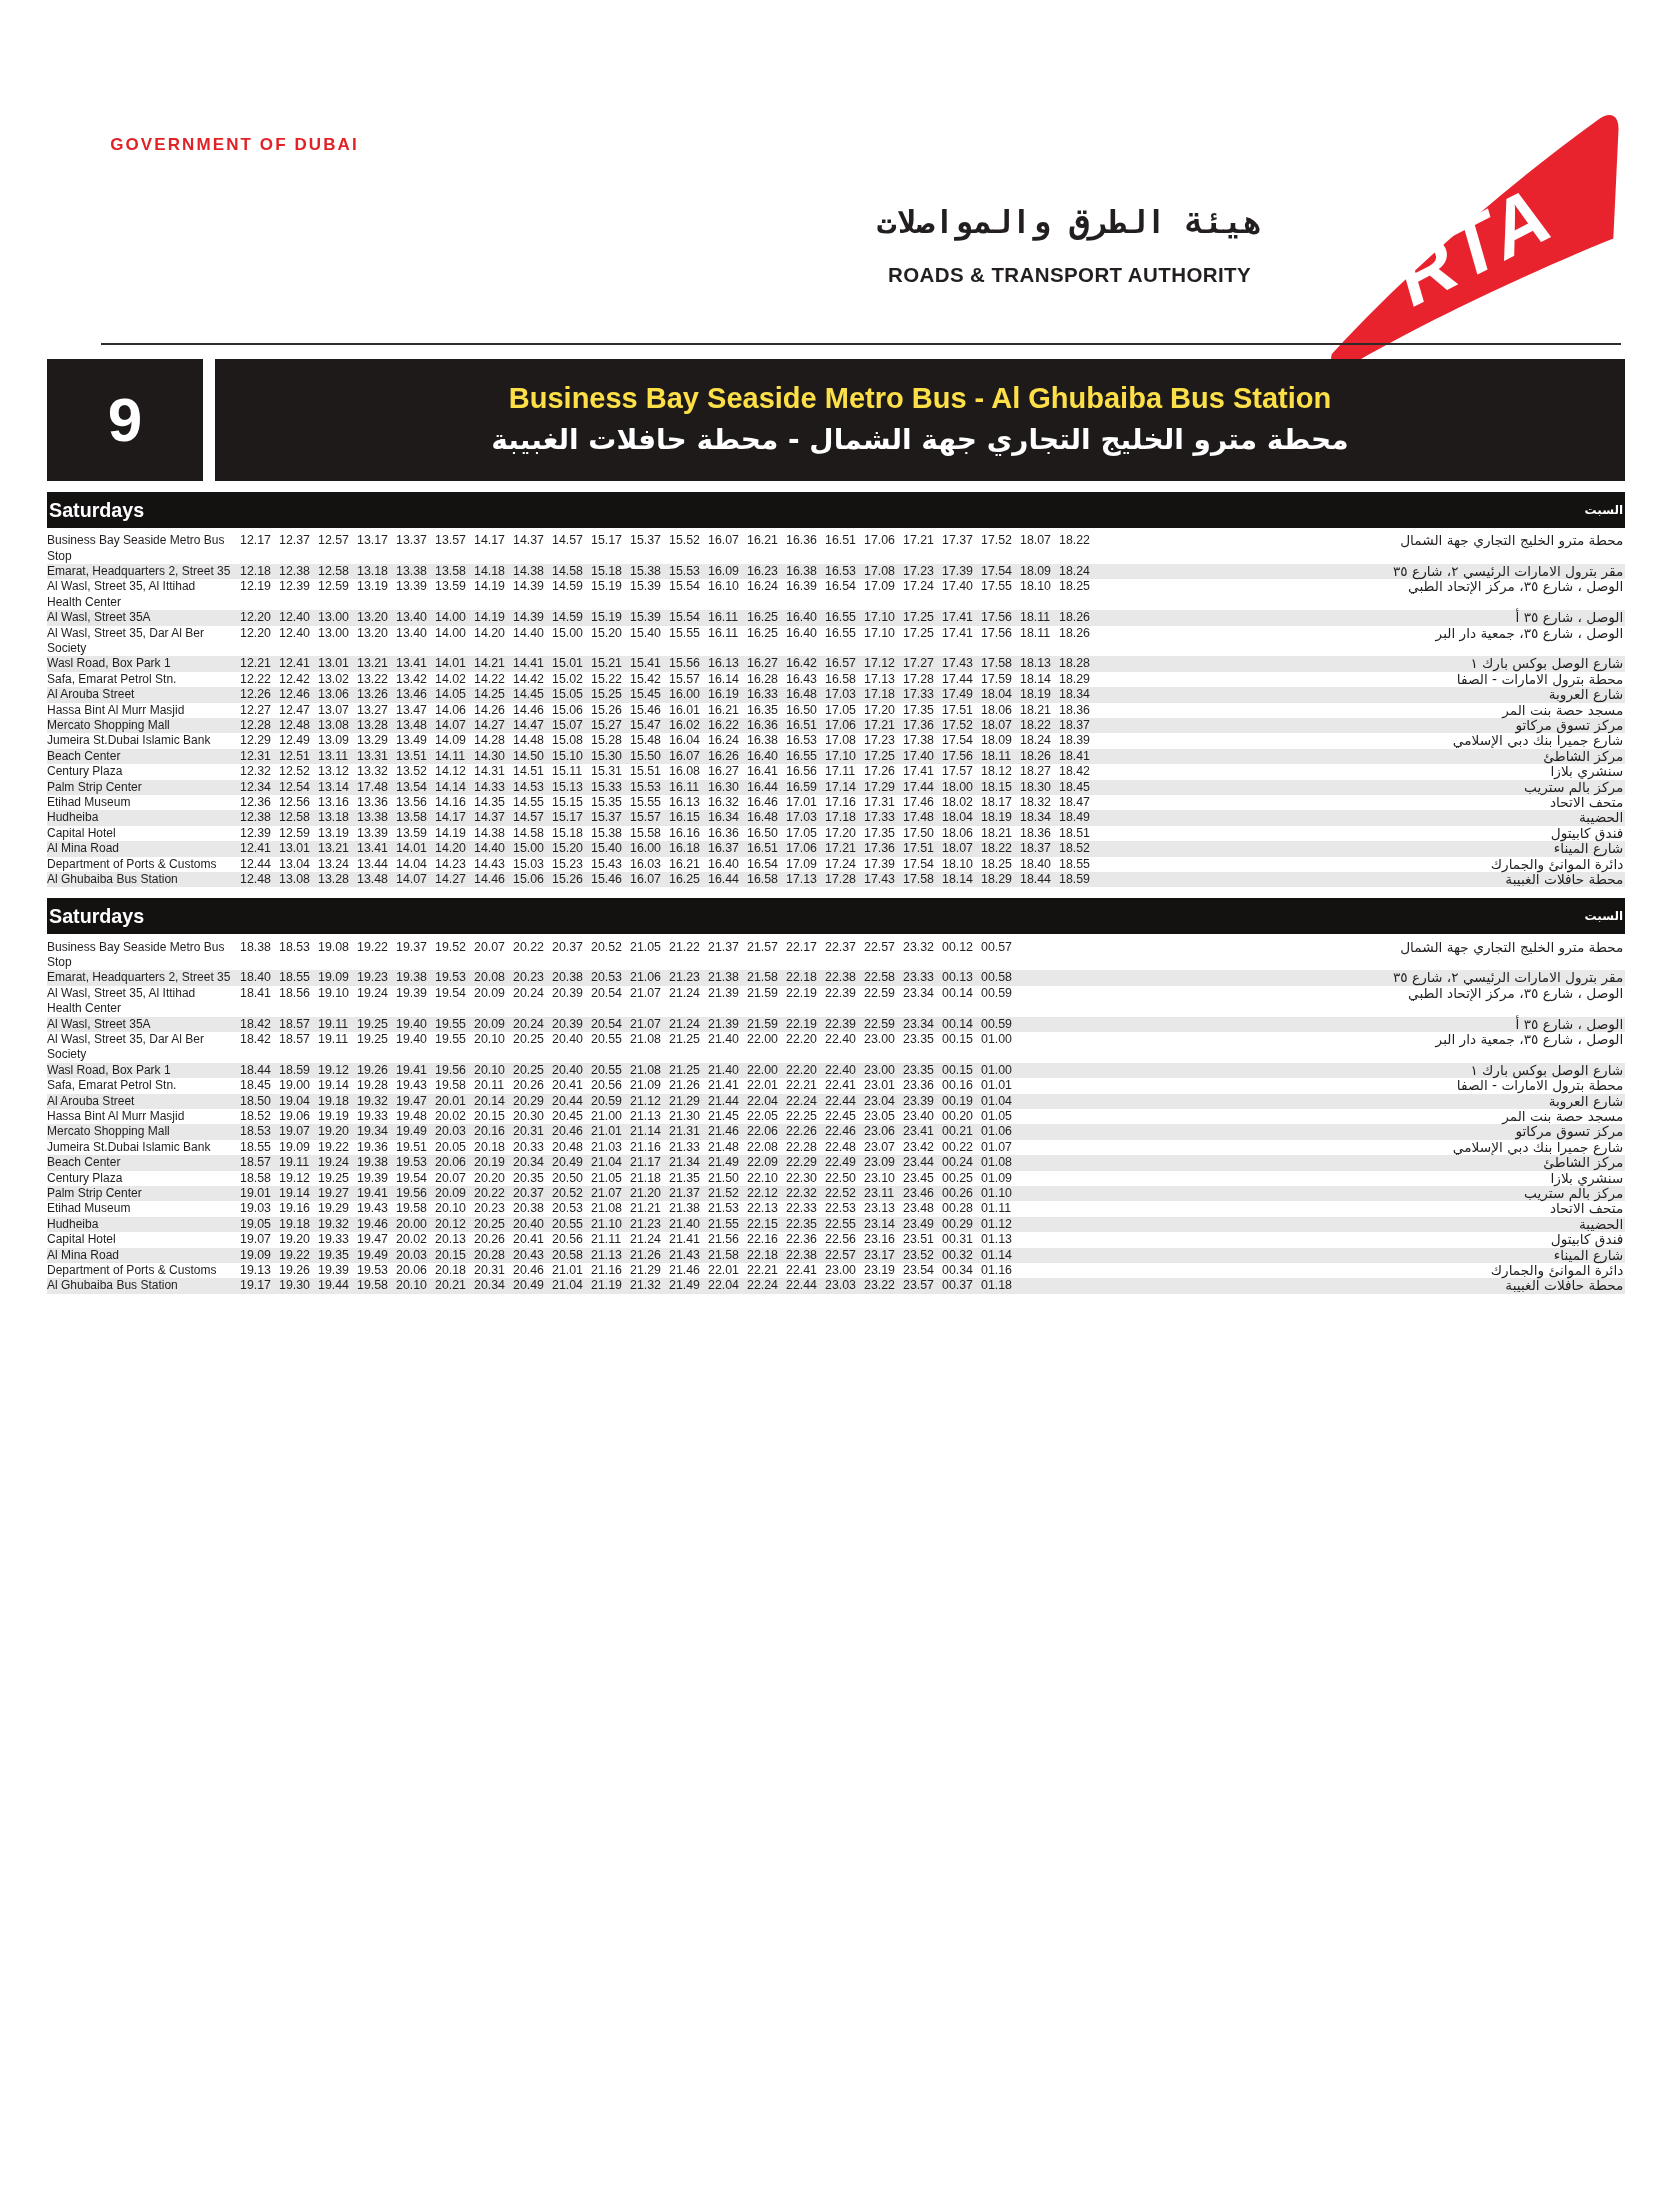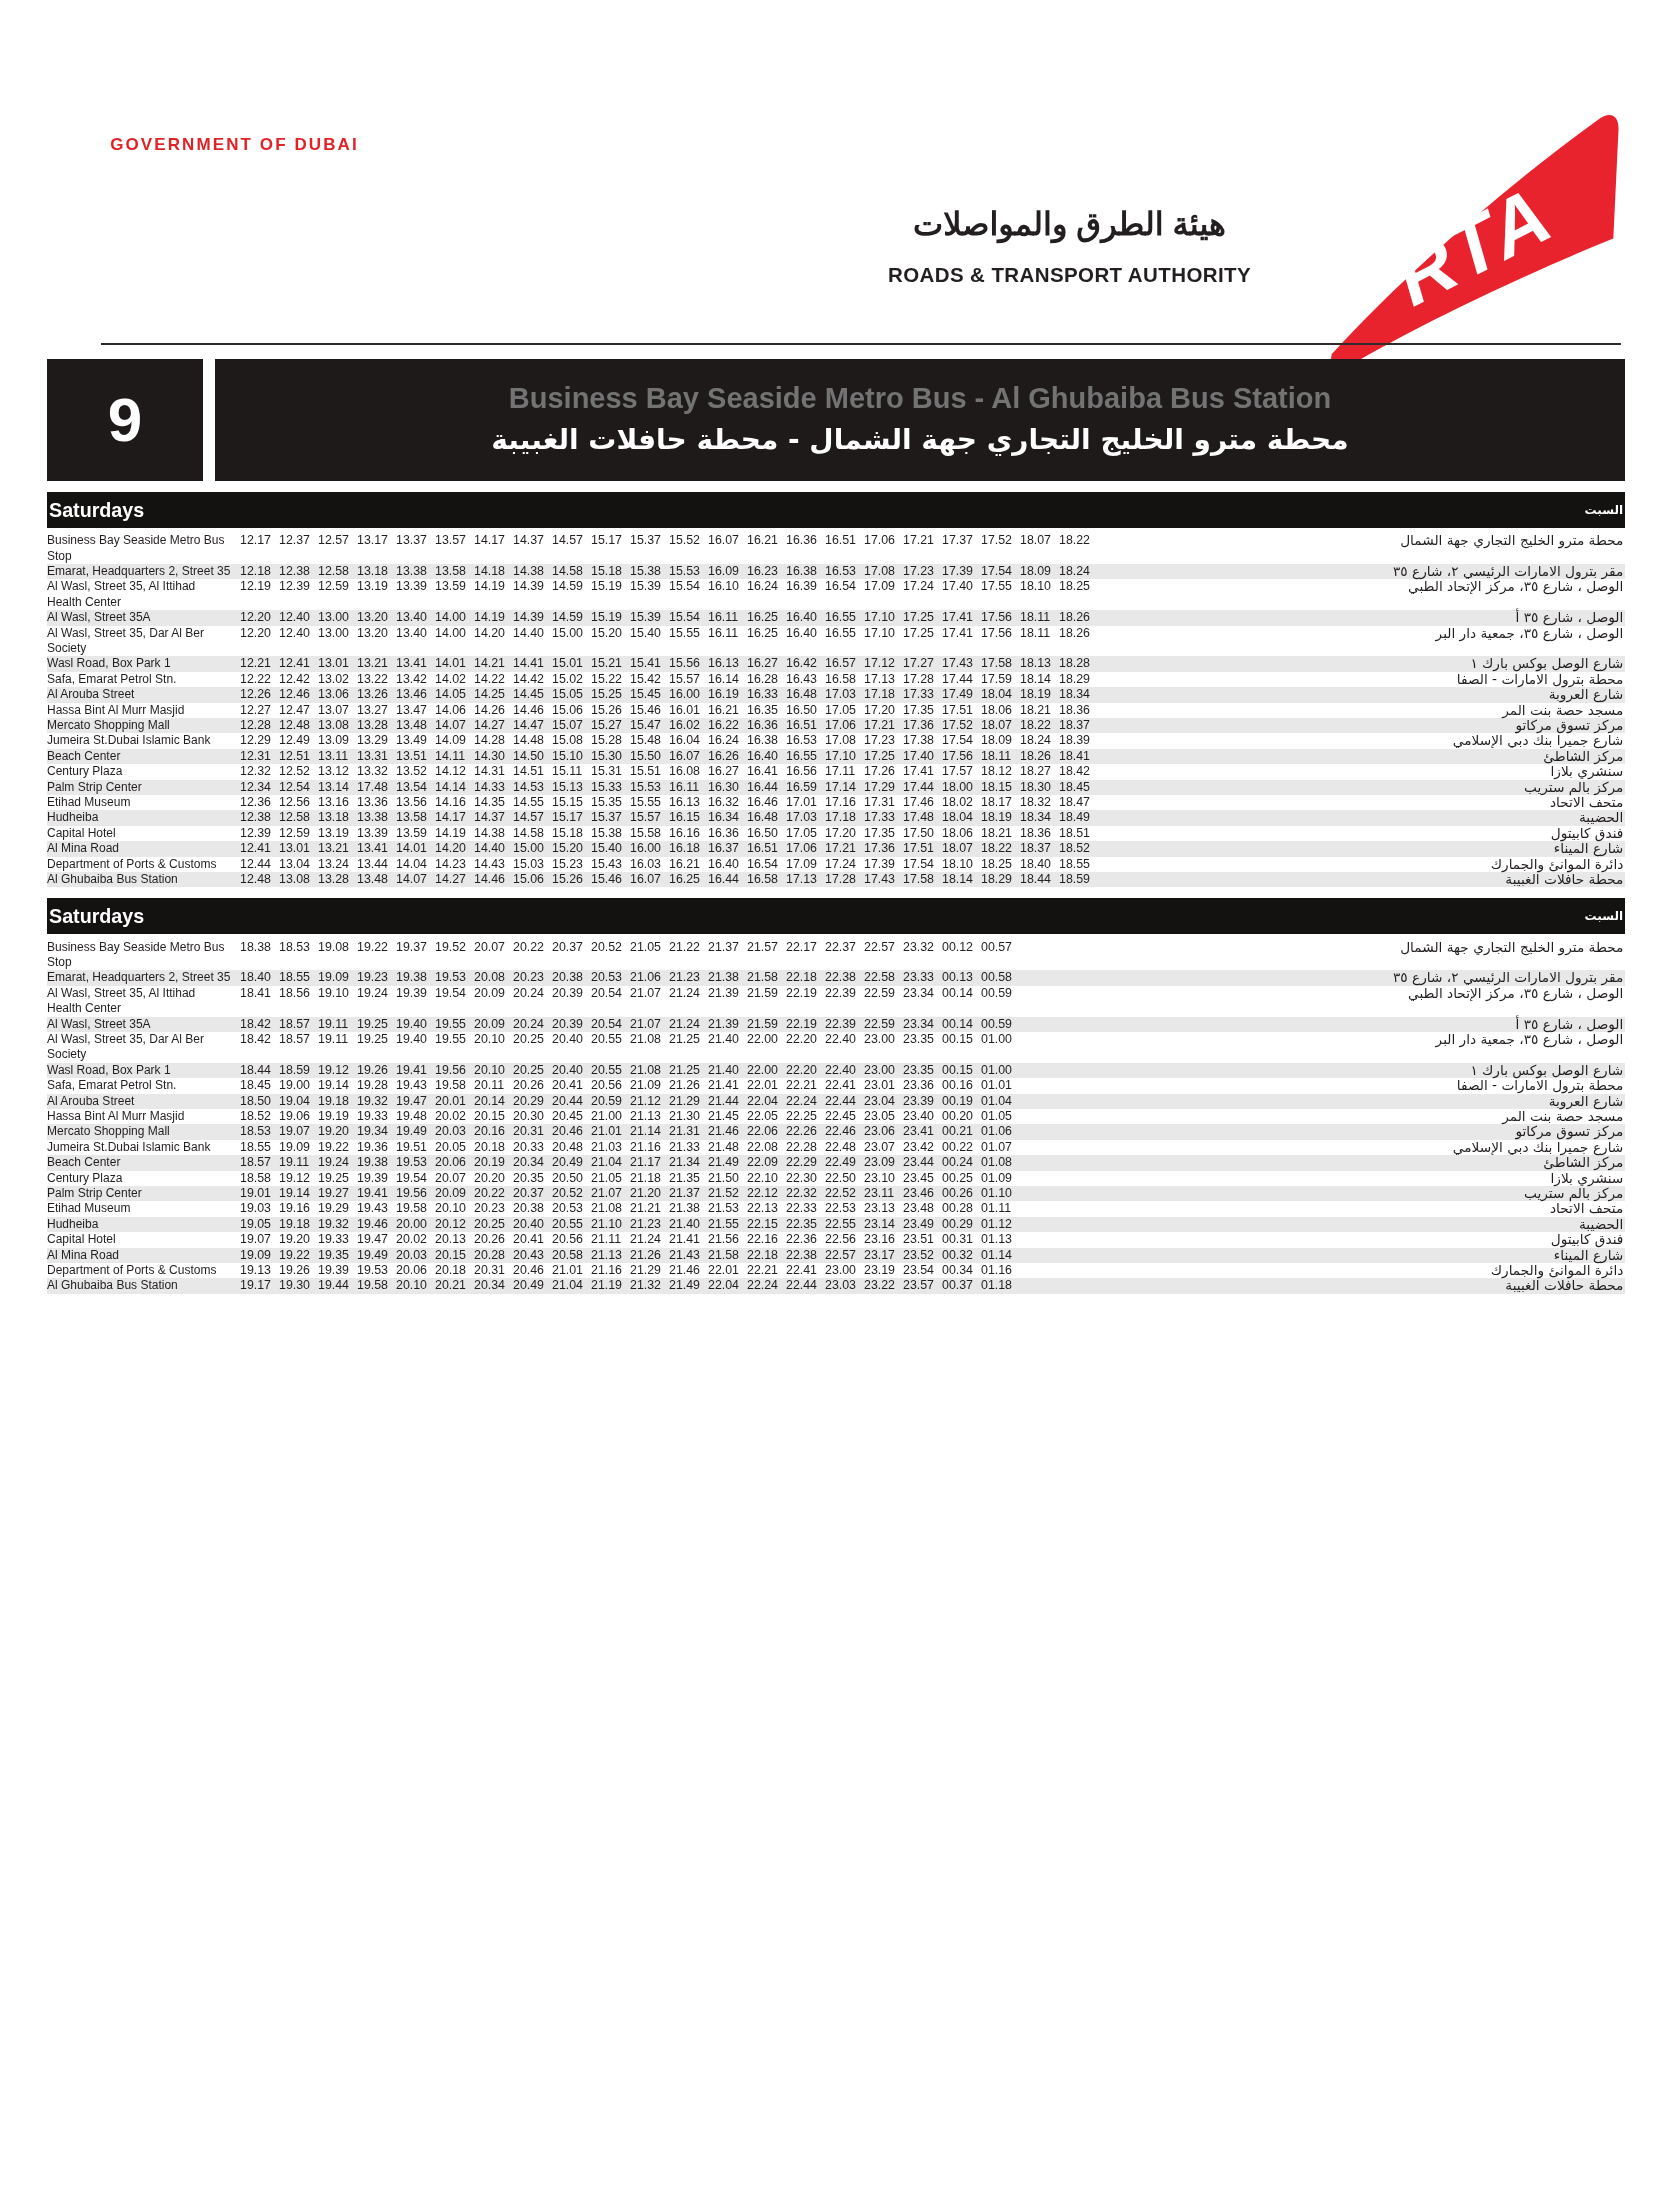--- a/index.html
+++ b/index.html
@@ -6,35 +6,35 @@
   body{font-family:"Liberation Sans","DejaVu Sans",sans-serif;color:#221e1f;}
   .page{position:relative;width:1673px;height:2192px;background:#ffffff;overflow:hidden;}
 
   
   .gov-logo{position:absolute;left:101px;top:128px;width:267px;height:201px;text-align:center;}
   .gov-calligraphy{height:154px;position:relative;}
   .gov-calligraphy svg{width:100%;height:100%;}
   .gov-caption{margin-top:6.8px;font-size:17px;font-weight:bold;letter-spacing:2.1px;color:#e12328;}
 
   .rta-wordmark{position:absolute;left:865px;top:204px;width:409px;text-align:center;}
-  .rta-ar{font-size:32px;font-weight:bold;color:#231f20;line-height:41px;font-family:Liberation Sans, sans-serif;}
+  .rta-ar{font-size:32px;font-weight:bold;color:#231f20;line-height:41px;font-family:Liberation Mono, monospace;}
   .rta-en{font-size:20.5px;font-weight:bold;color:#231f20;letter-spacing:0.4px;margin-top:18px;}
 
   .rta-logo{position:absolute;left:1325px;top:110px;width:308px;height:257px;}
   .rta-logo svg{width:100%;height:100%;}
 
   .header-rule{position:absolute;left:101px;top:343px;width:1520px;height:1.7px;background:#2f2b2b;}
 
   
   .route-number-box{position:absolute;left:47px;top:359px;width:156px;height:122px;background:#1d1a19;
     display:flex;align-items:center;justify-content:center;}
   .route-number-box span{color:#fff;font-size:62px;font-weight:bold;line-height:1;}
   .route-title-box{position:absolute;left:215px;top:359px;width:1410px;height:122px;background:#1d1a19;
     display:flex;flex-direction:column;align-items:center;justify-content:center;}
-  .title-en{color:#737373;font-size:29px;font-weight:bold;line-height:34px;}
+  .title-en{color:#fde047;font-size:29px;font-weight:bold;line-height:34px;}
   .title-ar{color:#fff;font-size:28px;font-weight:bold;line-height:39px;margin-top:5.1px;font-family:"DejaVu Sans",sans-serif;}
 
   
   .content{position:absolute;left:47px;top:492px;width:1578px;}
   .day-bar{height:36px;background:#141111;display:flex;align-items:center;justify-content:space-between;
     padding:0 2px;box-sizing:border-box;}
   .day-bar + .tbl{margin-top:5.1px;}
   .tbl + .day-bar{margin-top:11px;}
   .day-en{color:#fff;font-size:19.7px;font-weight:bold;}
   .day-ar{color:#fff;font-size:12px;font-weight:bold;font-family:"DejaVu Sans",sans-serif;}

